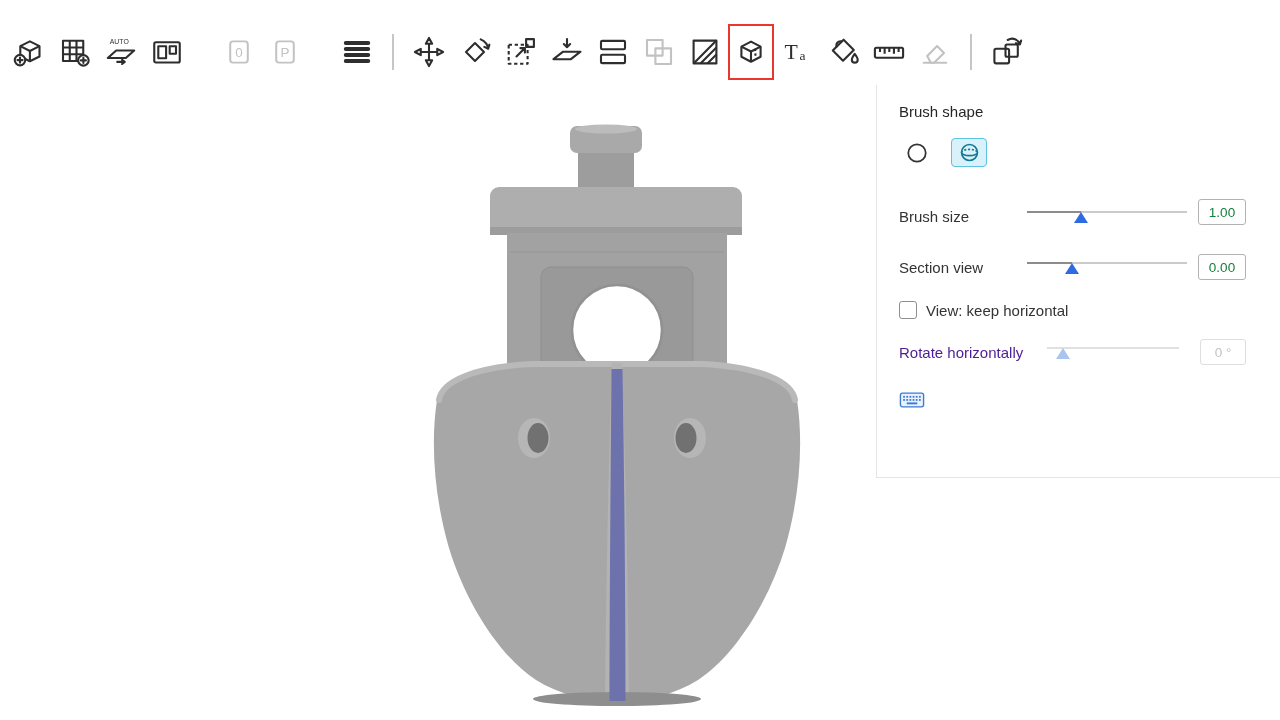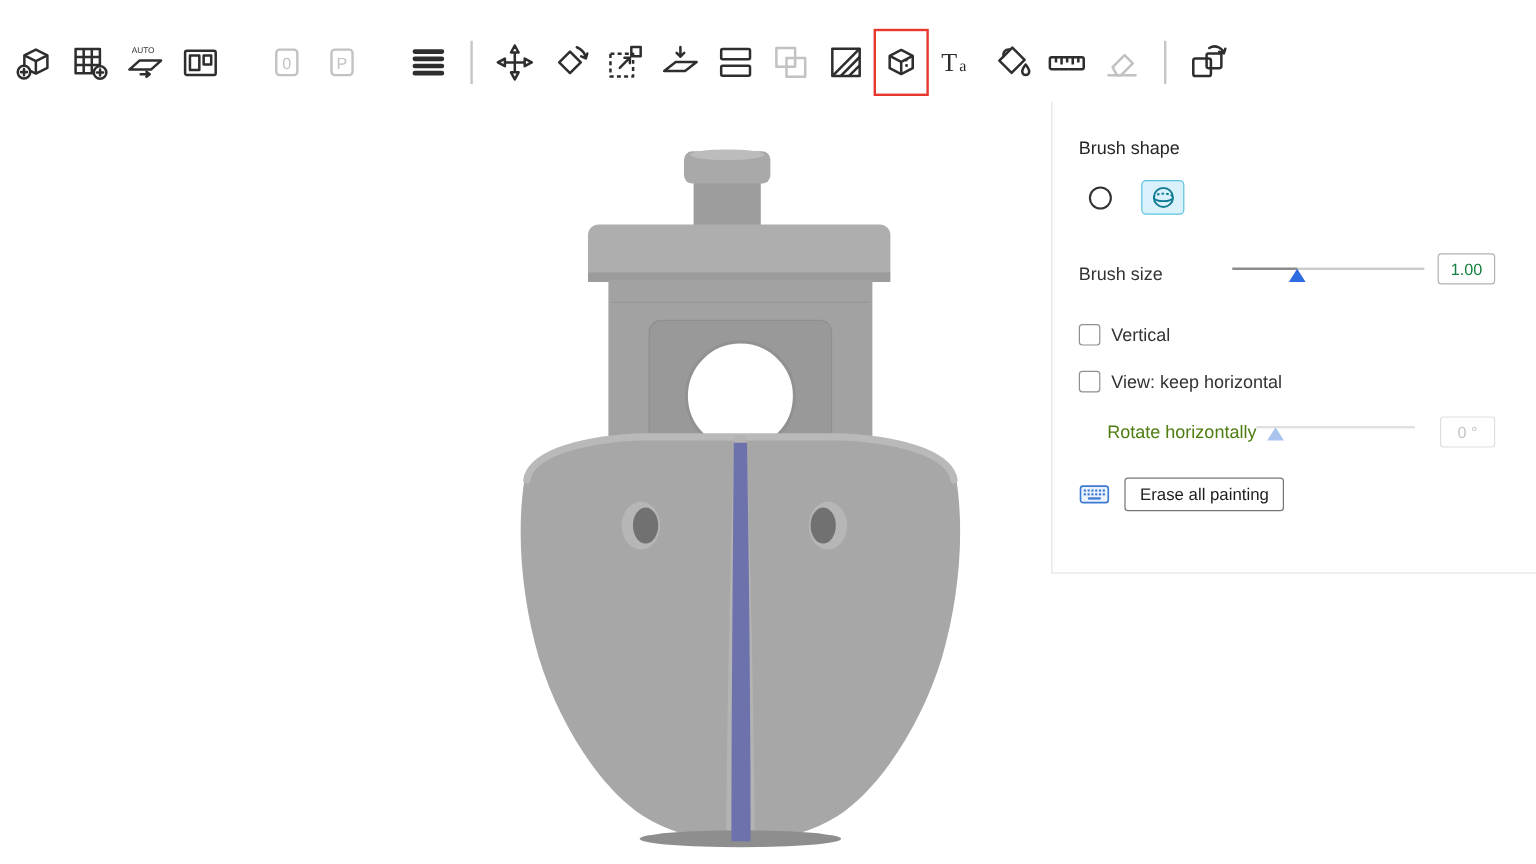--- a/index.html
+++ b/index.html
@@ -17,36 +17,36 @@
 
   
   .viewport{position:absolute;inset:82px 0 0 0;}
   .model-svg{position:absolute;left:0;top:-82px;}
 
   
   .panel{position:absolute;top:85px;left:876px;width:404px;height:393px;background:#fff;
          border-left:1px solid #e4e4e4;border-bottom:1px solid #e4e4e4;box-sizing:border-box;
          padding:16px 34px 0 22px;font-size:15px;color:#333;}
   .prow{display:flex;align-items:center;}
-  .row-title{margin-top:14px;font-size:15px;color:#262626;}
+  .row-title{margin-top:2px;font-size:15px;color:#262626;}
   .row-shapes{margin-top:18px;gap:16px;}
   .row-bs{margin-top:32px;align-items:flex-end;} .row-sv{margin-top:29px;}
   .row-cb1{margin-top:33px;} .row-cb2{margin-top:21px;}
   .row-rot{margin-top:20px;} .row-act{margin-top:25px;}
 
   .lbl{flex:0 0 128px;}
   .slider{position:relative;width:160px;height:18px;flex:0 0 auto;}
   .slider.small{width:132px;}
   .track{position:absolute;left:0;right:0;top:4px;height:2px;background:#cbcbcb;}
   .sfill{position:absolute;left:0;top:4px;height:2px;background:#8c8c8c;}
   .thumb{position:absolute;top:5px;width:0;height:0;border-left:7px solid transparent;
          border-right:7px solid transparent;border-bottom:11px solid #2e6be0;transform:translateX(-7px);}
   .valbox{margin-left:auto;width:46px;height:24px;border:1px solid #b2b2b2;border-radius:3px;
           display:flex;align-items:center;justify-content:center;font-size:13.5px;background:#fff;color:#15803d;}
-  .disabledrow .lbl{flex:0 0 148px;color:#4d7c0f;text-align:right;}
+  .disabledrow .lbl{flex:0 0 148px;color:#4c1d95;}
   .disabledrow .track{background:#e0e0e0;}
   .disabledrow .thumb{border-bottom-color:#a9c4ee;}
   .disabledrow .valbox{border-color:#dedede;color:#c3c3c3;width:44px;}
 
   .cb{width:16px;height:16px;border:1px solid #8f8f8f;border-radius:3px;background:#fff;
       margin-right:9px;flex:0 0 auto;}
   .check-label{cursor:pointer;}
 
   .shape-opt{width:34px;height:27px;display:flex;align-items:center;justify-content:center;
              border:1px solid transparent;border-radius:4px;cursor:pointer;}
@@ -281,25 +281,30 @@
     <div class="prow row-bs">
       <span class="lbl">Brush size</span>
       <div class="slider">
         <div class="track"></div>
         <div class="sfill" style="width:34%"></div>
         <div class="thumb" style="left:34%"></div>
       </div>
       <span class="valbox">1.00</span>
     </div>
 
-
-    <label class="prow row-cb1 check-label">
-      <span class="cb"></span>
-      <span>Vertical</span>
-    </label>
+    <div class="prow row-sv">
+      <span class="lbl">Section view</span>
+      <div class="slider">
+        <div class="track"></div>
+        <div class="sfill" style="width:28%"></div>
+        <div class="thumb" style="left:28%"></div>
+      </div>
+      <span class="valbox">0.00</span>
+    </div>
+
 
     <label class="prow row-cb2 check-label">
       <span class="cb"></span>
       <span>View: keep horizontal</span>
     </label>
 
     <div class="prow row-rot disabledrow">
       <span class="lbl">Rotate horizontally</span>
       <div class="slider small">
         <div class="track"></div>
@@ -322,17 +327,16 @@
             <rect x="3.6" y="8.6" width="1.7" height="1.7"></rect>
               <rect x="6.6" y="8.6" width="1.7" height="1.7"></rect>
             <rect x="9.6" y="8.6" width="1.7" height="1.7"></rect>
               <rect x="12.6" y="8.6" width="1.7" height="1.7"></rect>
             <rect x="15.6" y="8.6" width="1.7" height="1.7"></rect>
               <rect x="18.6" y="8.6" width="1.7" height="1.7"></rect>
             <rect x="7" y="11.8" width="10" height="1.8"></rect>
           </g>
         </svg>
       </span>
-      <button class="erase-btn">Erase all painting</button>
     </div>
 
   </div>
 </div>
 
 </body></html>

